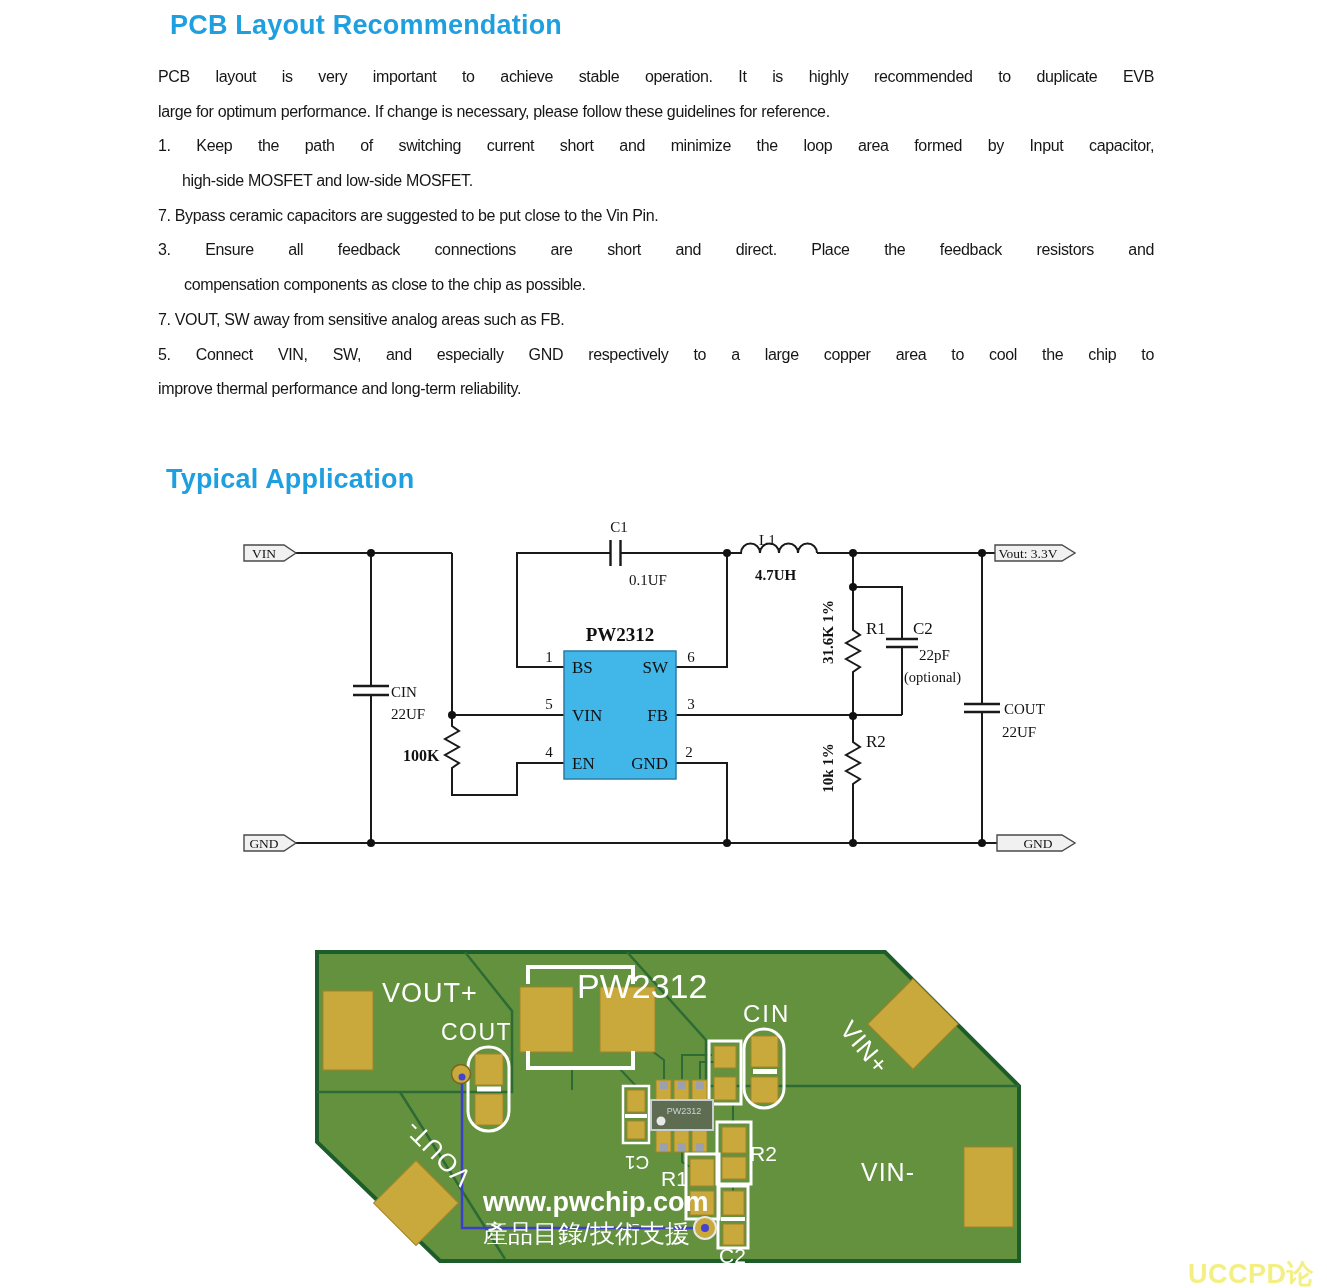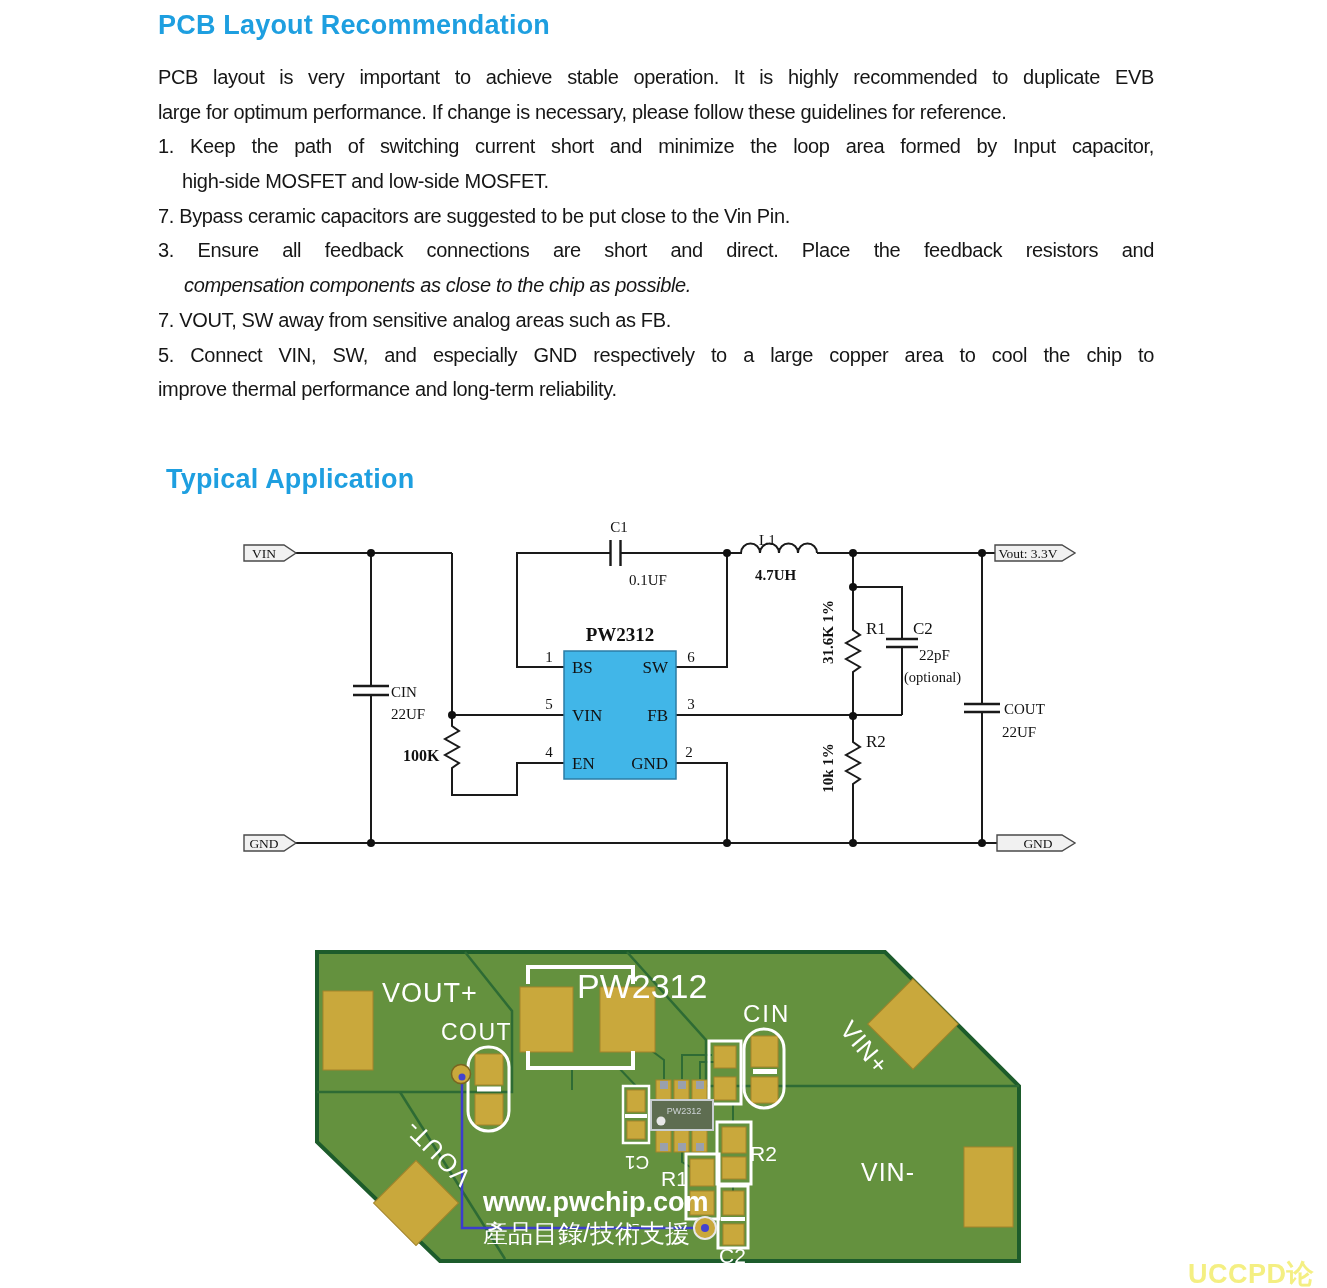--- a/index.html
+++ b/index.html
@@ -1,26 +1,26 @@
 <!DOCTYPE html>
 <html><head>
 <meta charset="utf-8">
 <style>
   html,body{margin:0;padding:0;background:#ffffff;}
   body{width:1327px;height:1288px;position:relative;overflow:hidden;
        font-family:"Liberation Sans",sans-serif;color:#161616;}
   .h-sec{position:absolute;font-weight:bold;font-size:27px;letter-spacing:.2px;color:#1e9fe0;}
-  #h1{left:158px;top:10px;}
+  #h1{left:170px;top:10px;}
   #h2{left:166px;top:464px;}
-  #bodytext{position:absolute;left:158px;top:60px;width:996px;font-size:20px;
+  #bodytext{position:absolute;left:158px;top:60px;width:996px;font-size:16px;
             letter-spacing:-0.35px;line-height:34.7px;}
   .bl{height:34.7px;white-space:nowrap;}
   .just{white-space:normal;text-align:justify;text-align-last:justify;}
   .ind1{padding-left:24px;}
-  .ind2{padding-left:26px;font-style:italic;}
+  .ind2{padding-left:26px;}
   #schematic{position:absolute;left:240px;top:515px;}
   #pcb{position:absolute;left:313px;top:946px;}
   #watermark{position:absolute;left:1188px;top:1256px;font-size:27px;font-weight:600;
              color:#f4ef82;letter-spacing:.5px;}
   .sch-serif{font-family:"Liberation Serif","DejaVu Serif",serif;}
   svg text{user-select:none;}
 </style>
 </head>
 <body>
 

